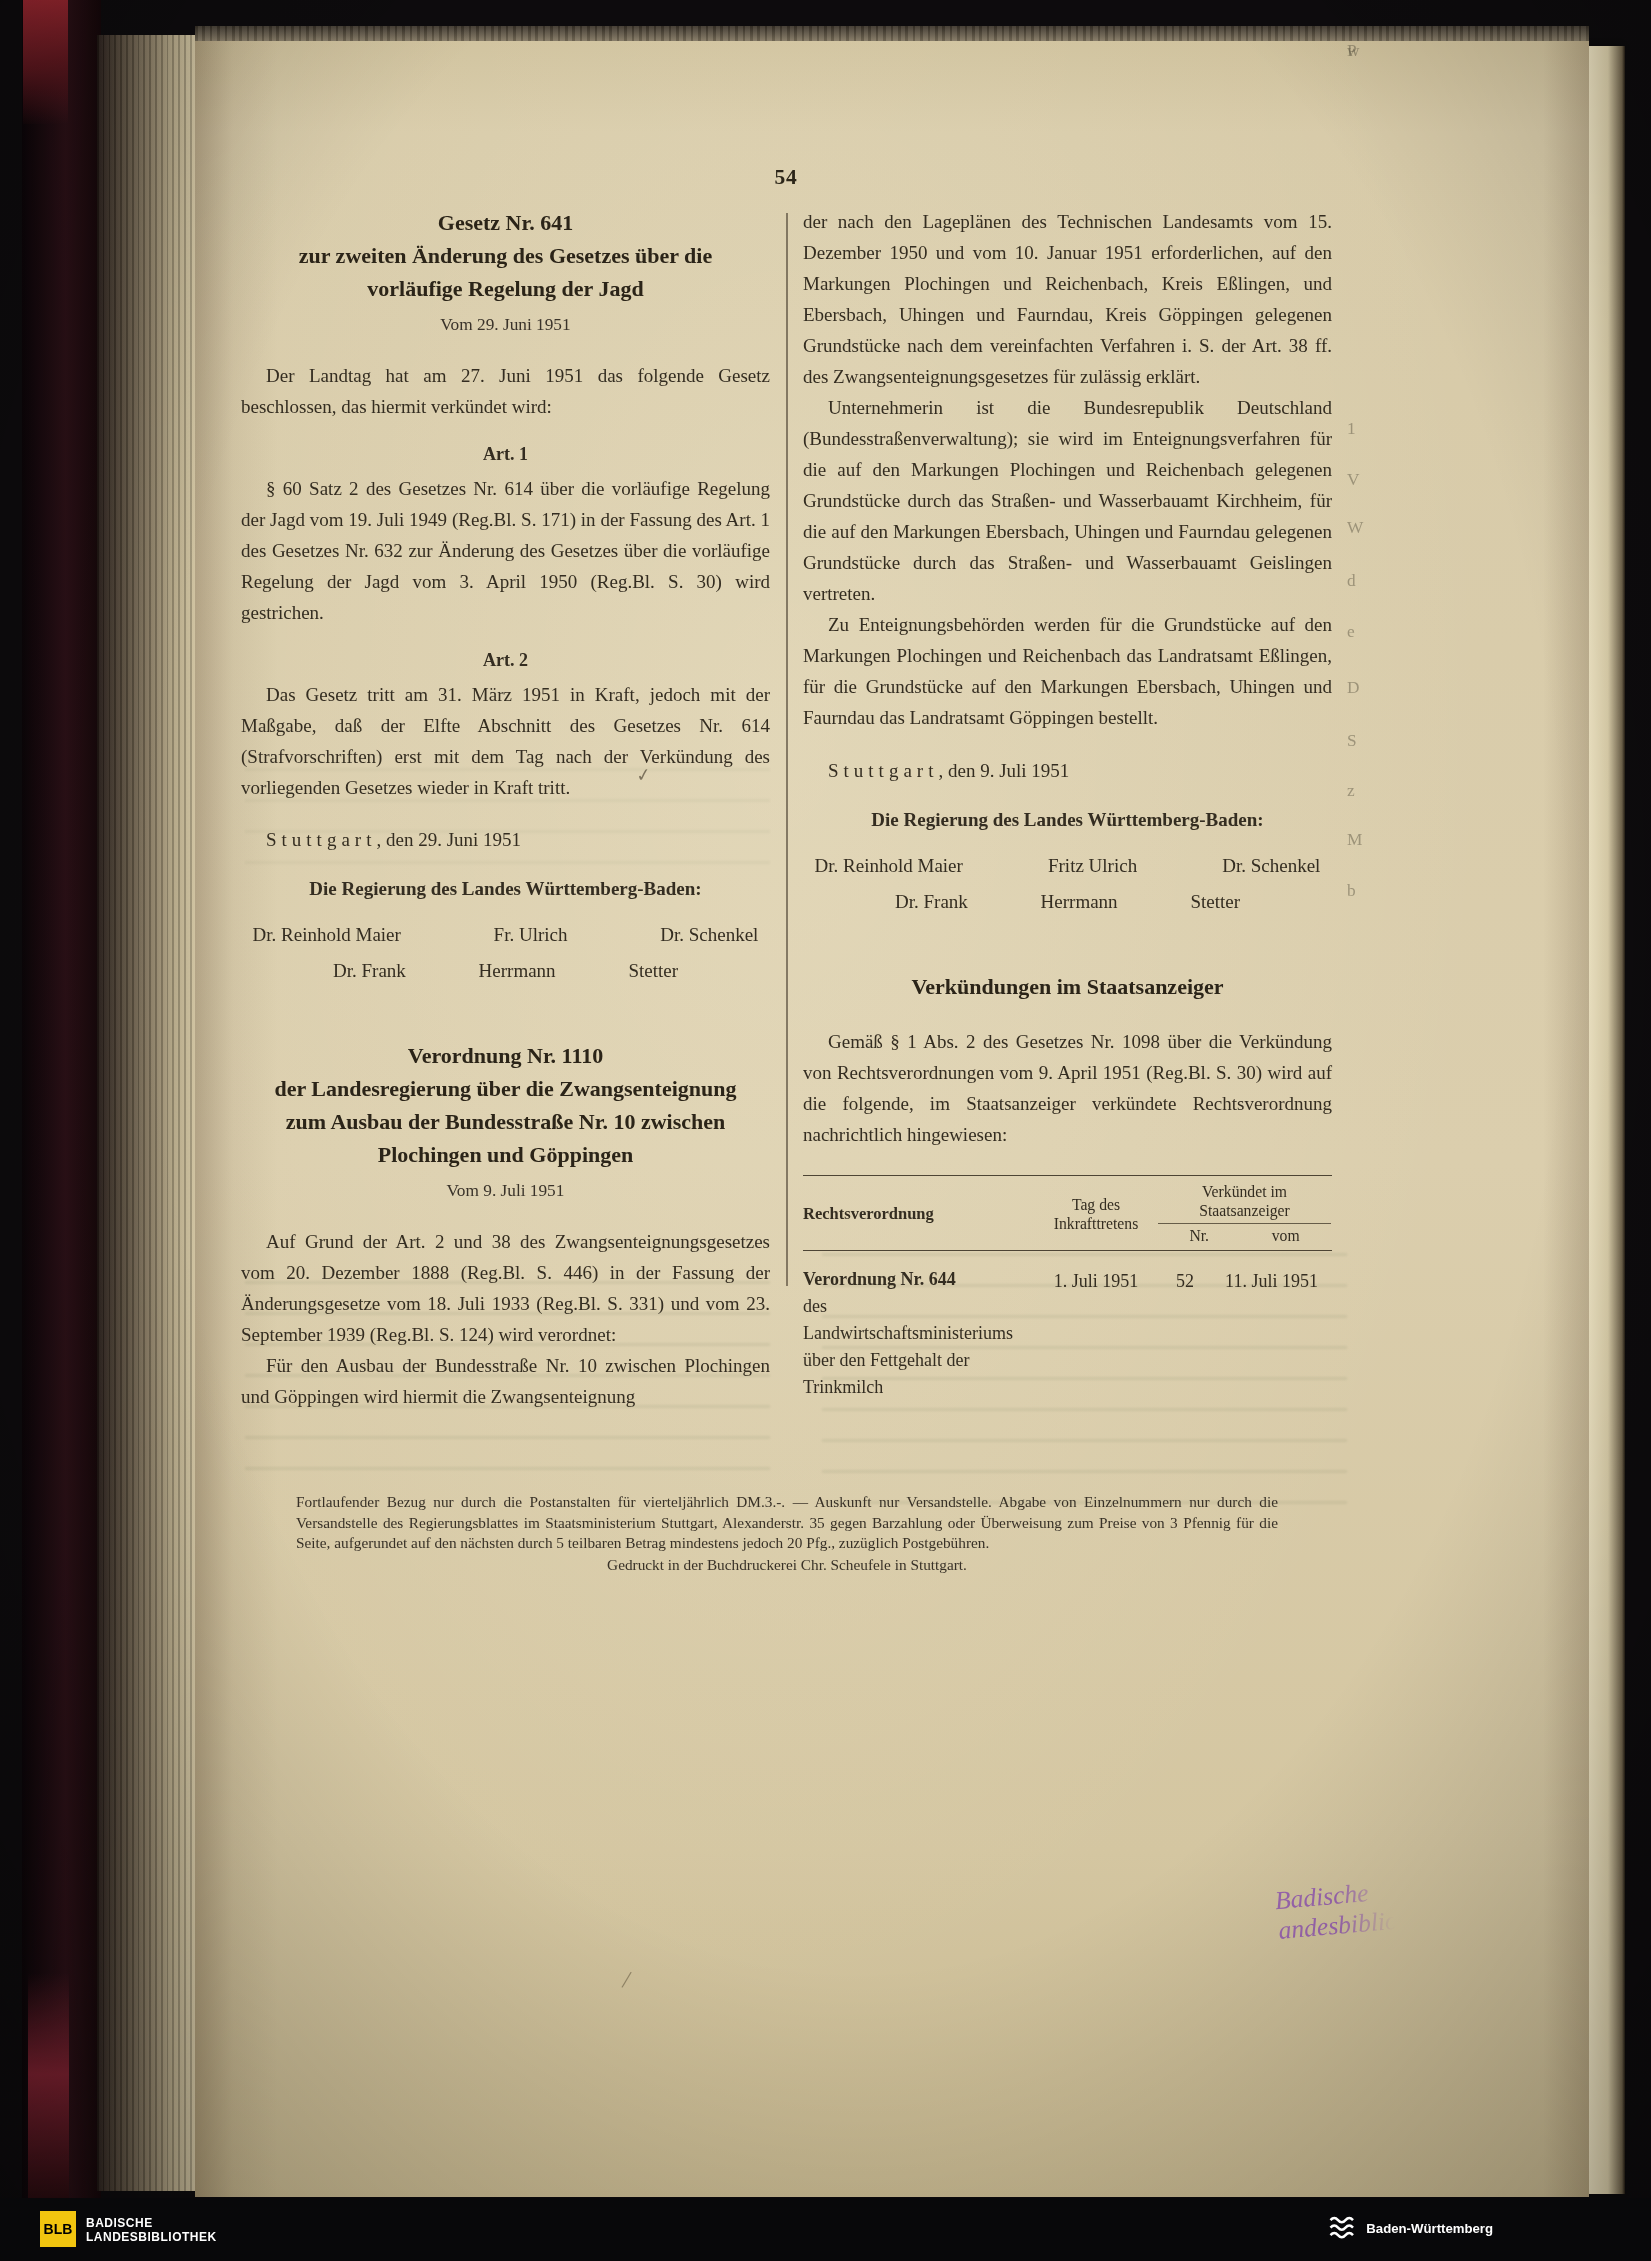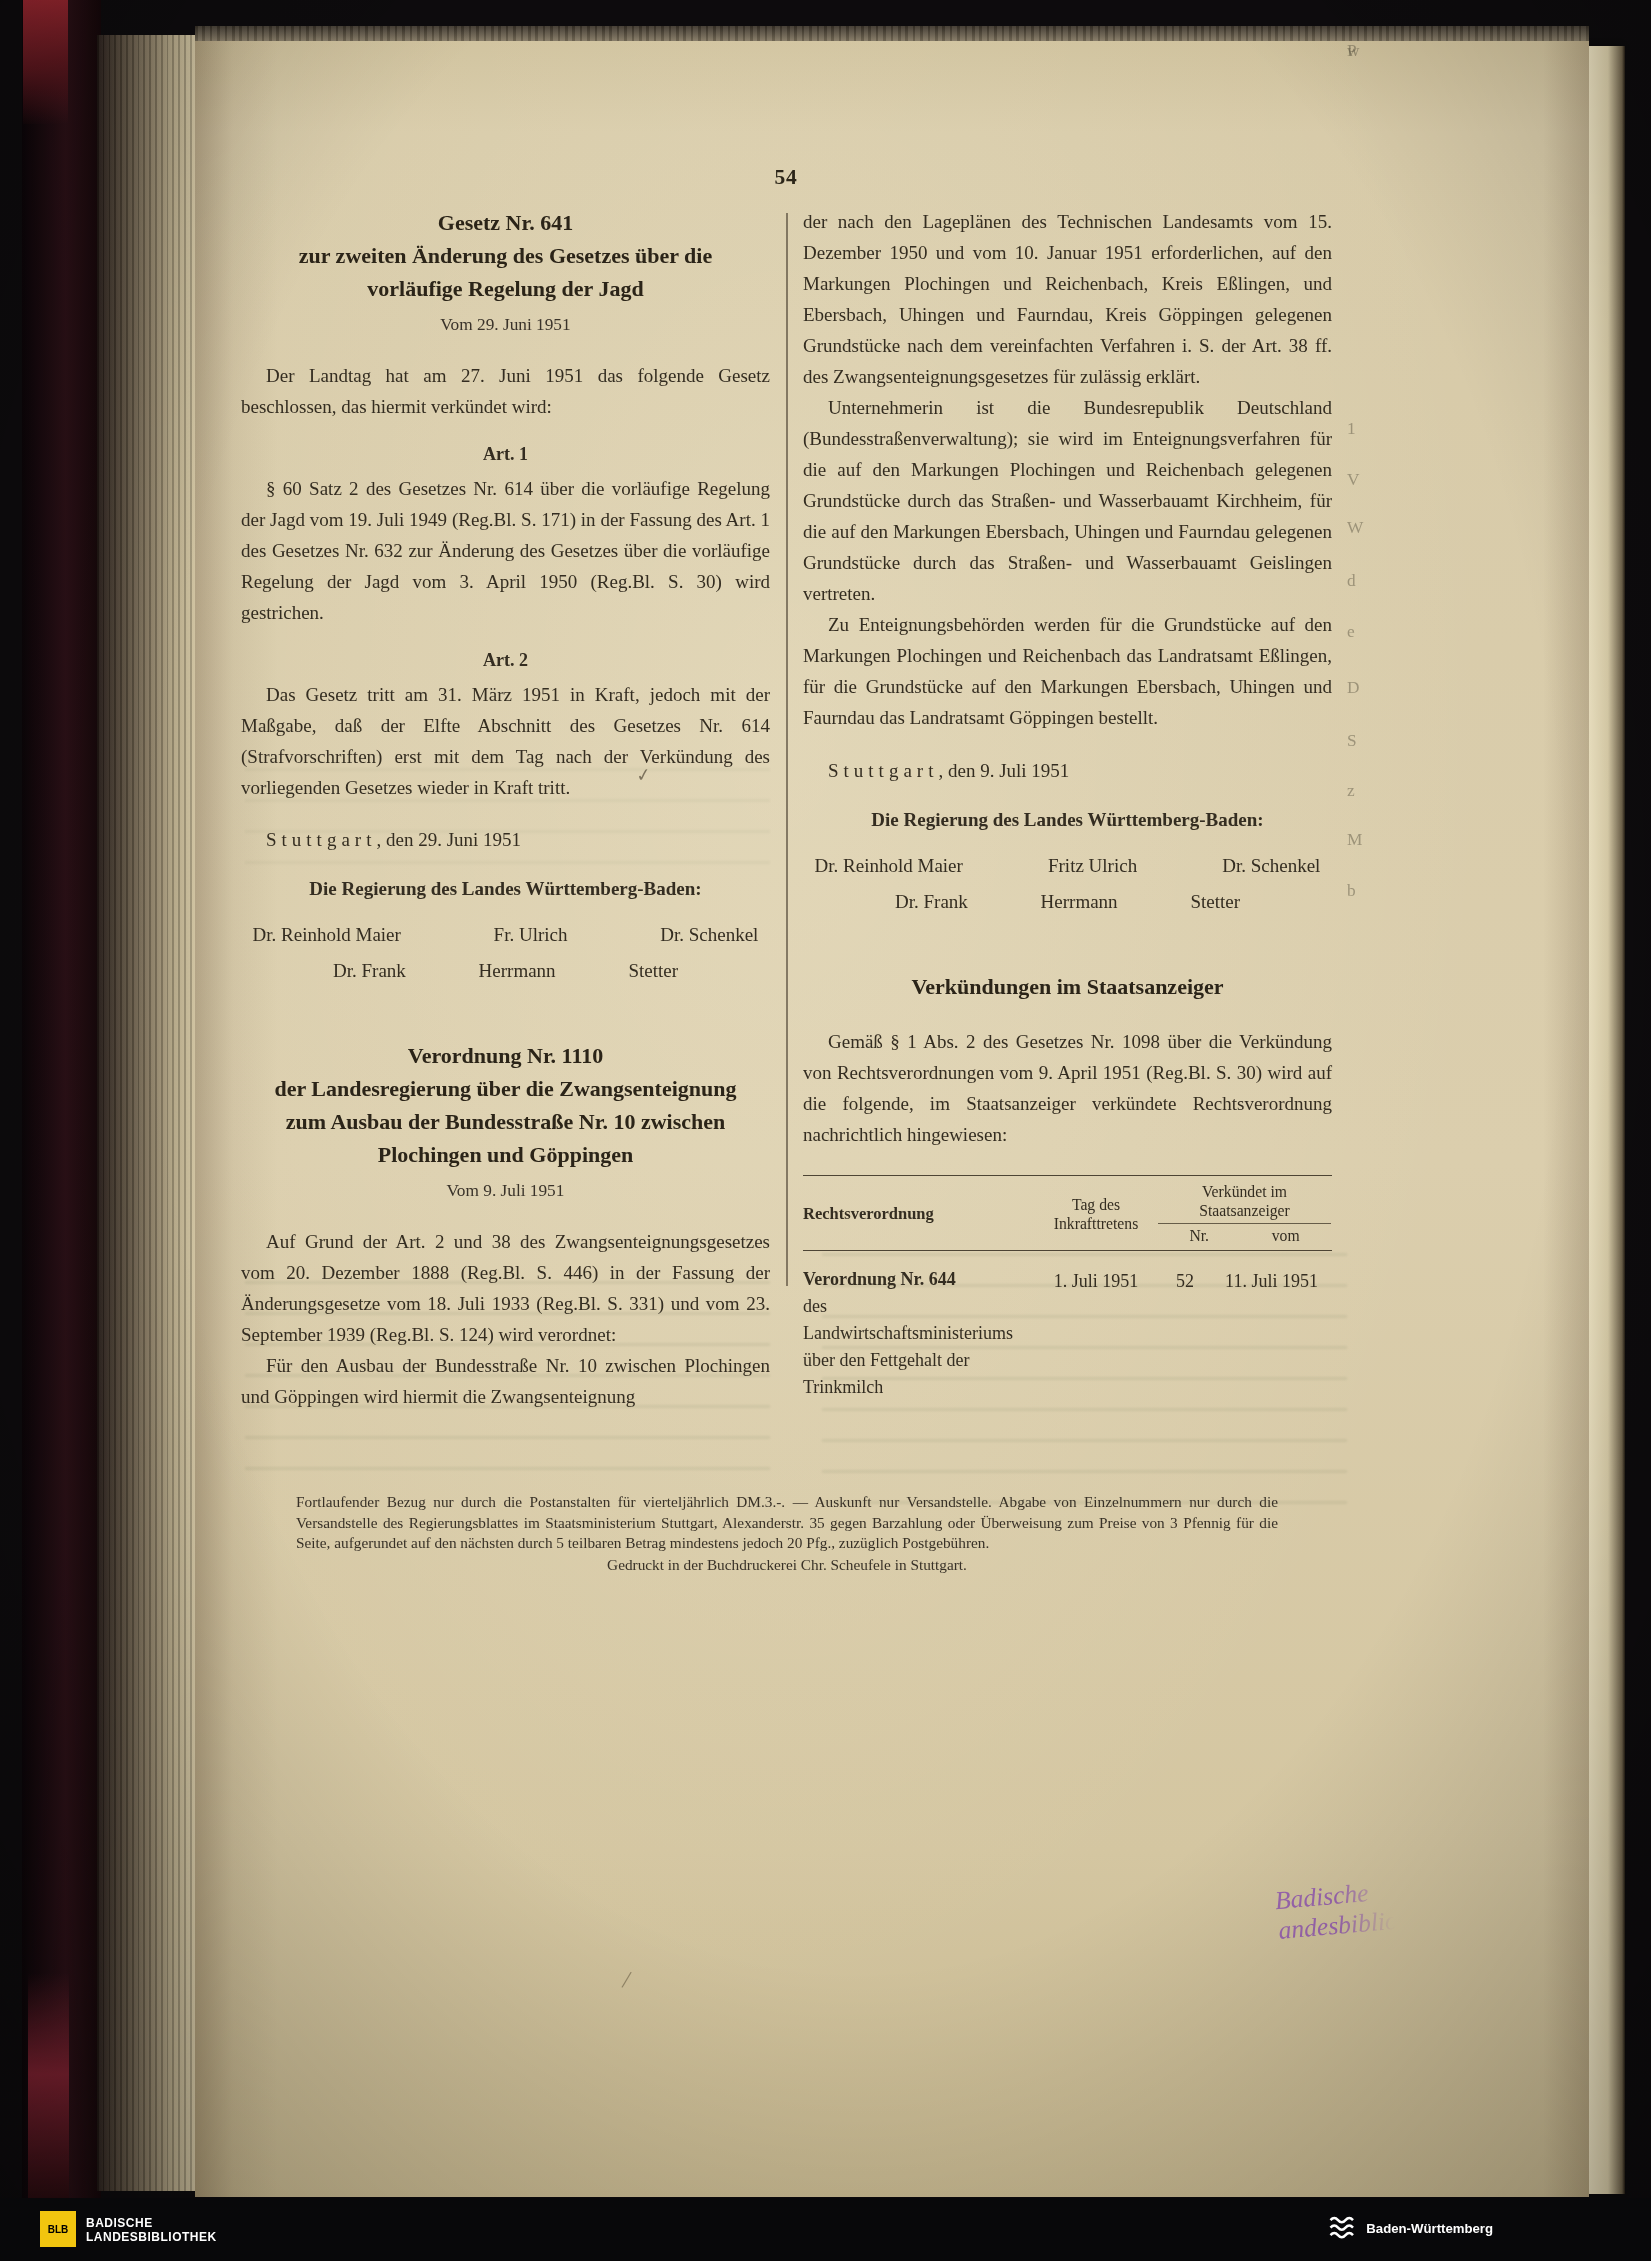--- a/index.html
+++ b/index.html
@@ -121,21 +121,21 @@
   .bleed.b1{left:50px;top:1240px;width:525px;height:206px;}
   .bleed.b2{left:627px;top:1212px;width:525px;height:264px;}
   .bleed.b3{left:50px;top:727px;width:525px;height:99px;opacity:0.05;}
   
   .footer{
     position:absolute;left:0;top:2198px;width:1651px;height:64px;background:#08080a;
     font-family:"Liberation Sans", sans-serif;
   }
   .blb-badge{
     position:absolute;left:40px;top:13.2px;width:36px;height:36px;background:#f2c50f;
-    color:#000;font-weight:bold;font-size:10px;display:flex;align-items:center;justify-content:center;
+    color:#000;font-weight:bold;font-size:14px;display:flex;align-items:center;justify-content:center;
   }
   .blb-text{
     position:absolute;left:86px;top:18px;color:#fff;font-size:12px;font-weight:bold;
     line-height:14px;letter-spacing:0.5px;
   }
   .bw{position:absolute;left:1328px;top:18px;display:flex;align-items:center;gap:8.3px;color:#fff;}
   .bw-text{font-size:13.2px;font-weight:bold;}
   .vignette{position:absolute;left:0;top:0;width:1651px;height:2198px;pointer-events:none;
     background:radial-gradient(ellipse at 52% 42%, rgba(0,0,0,0) 58%, rgba(0,0,0,0.28) 100%);}
 </style>

